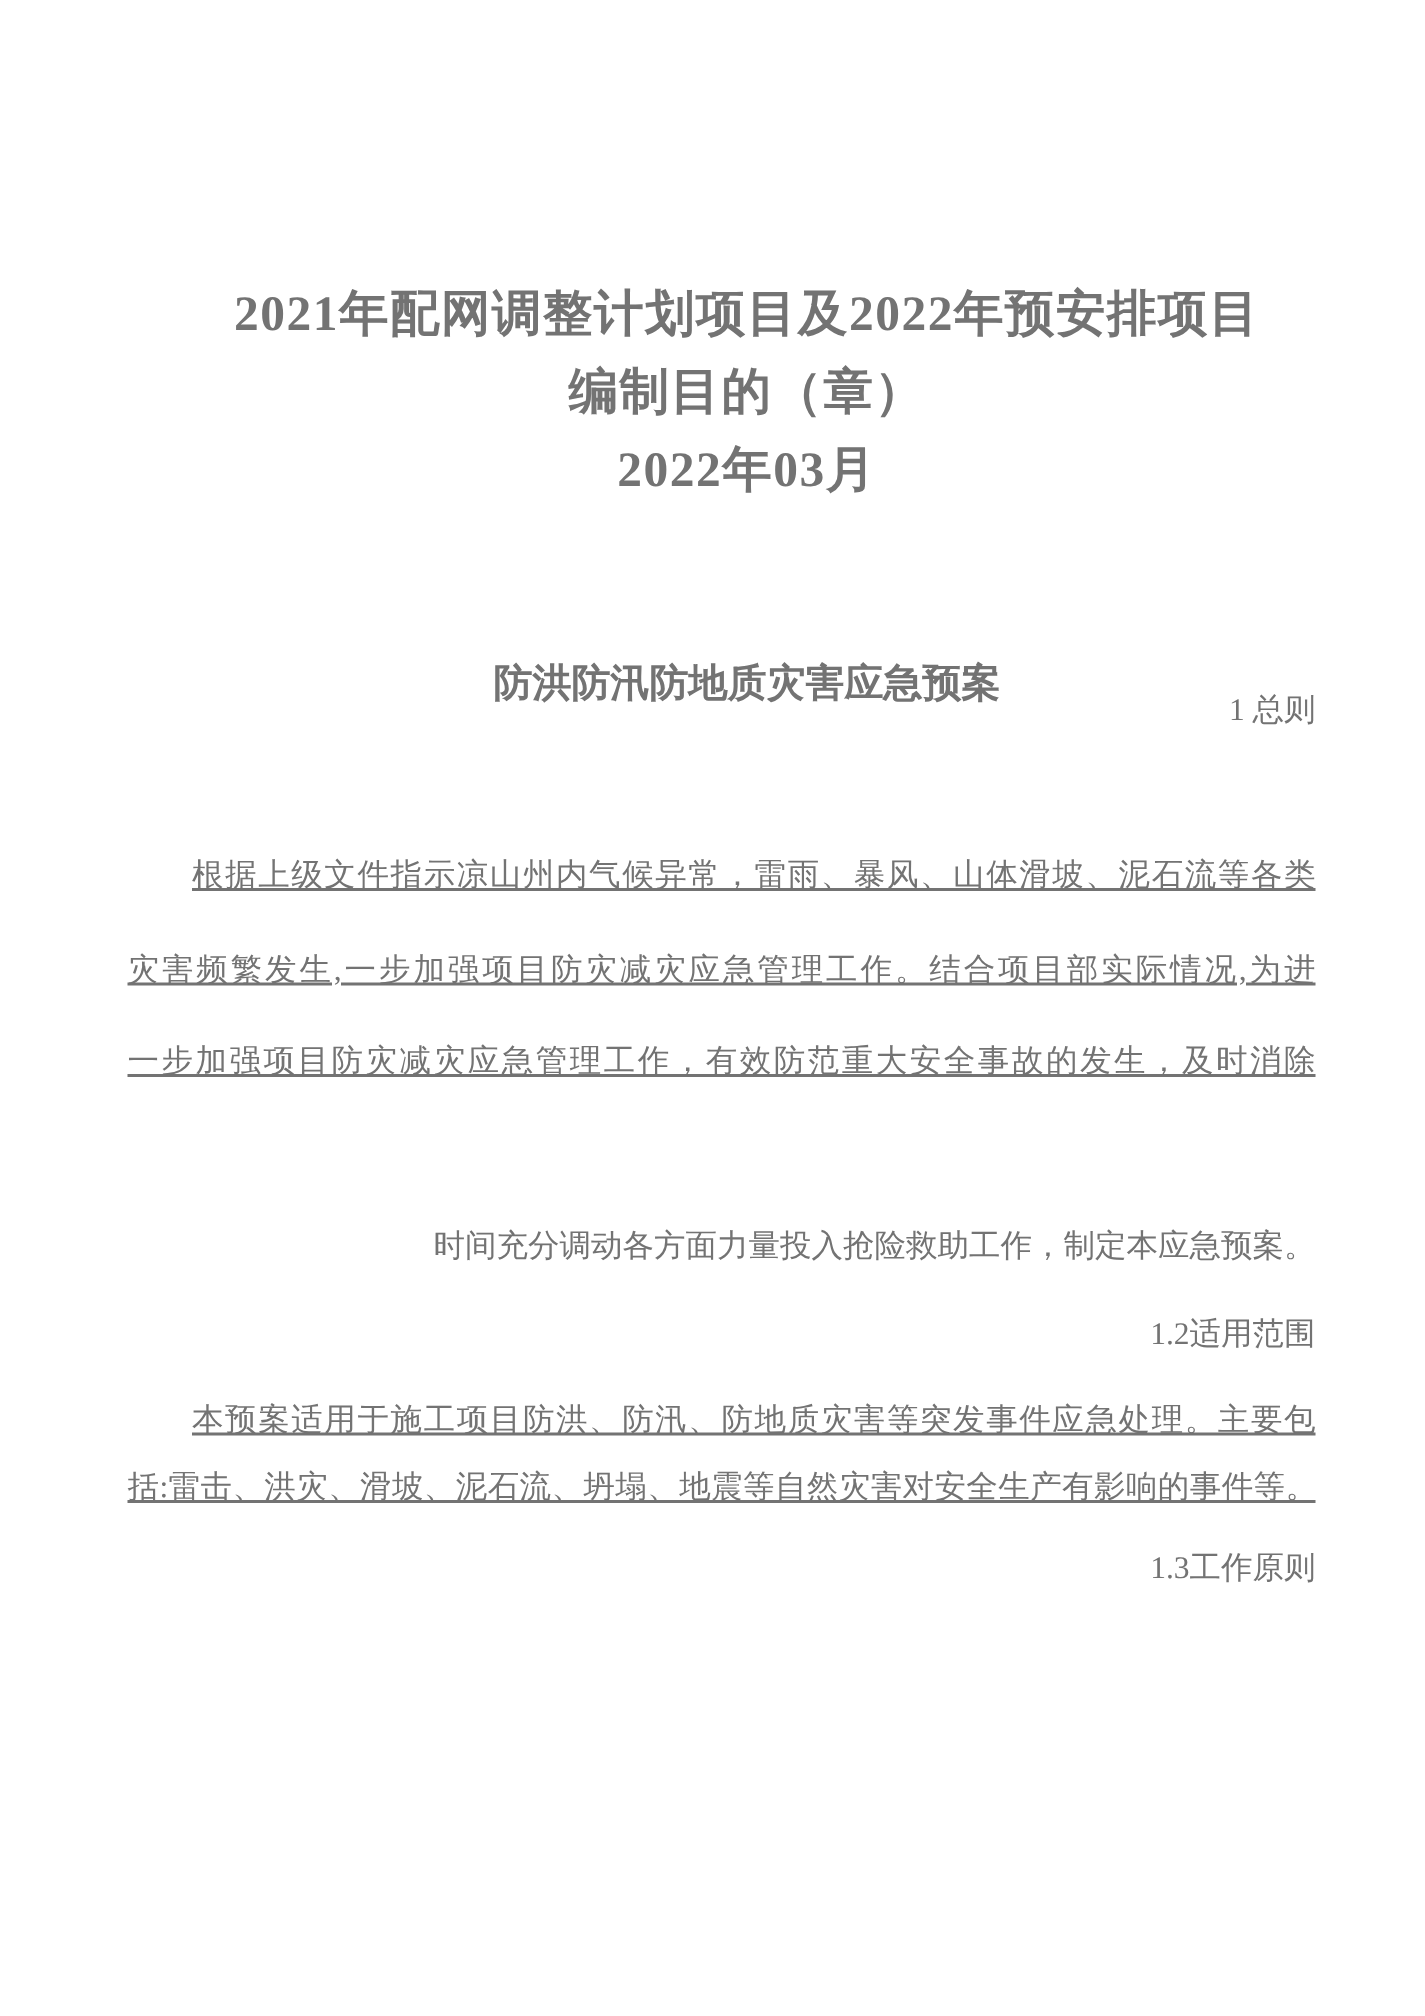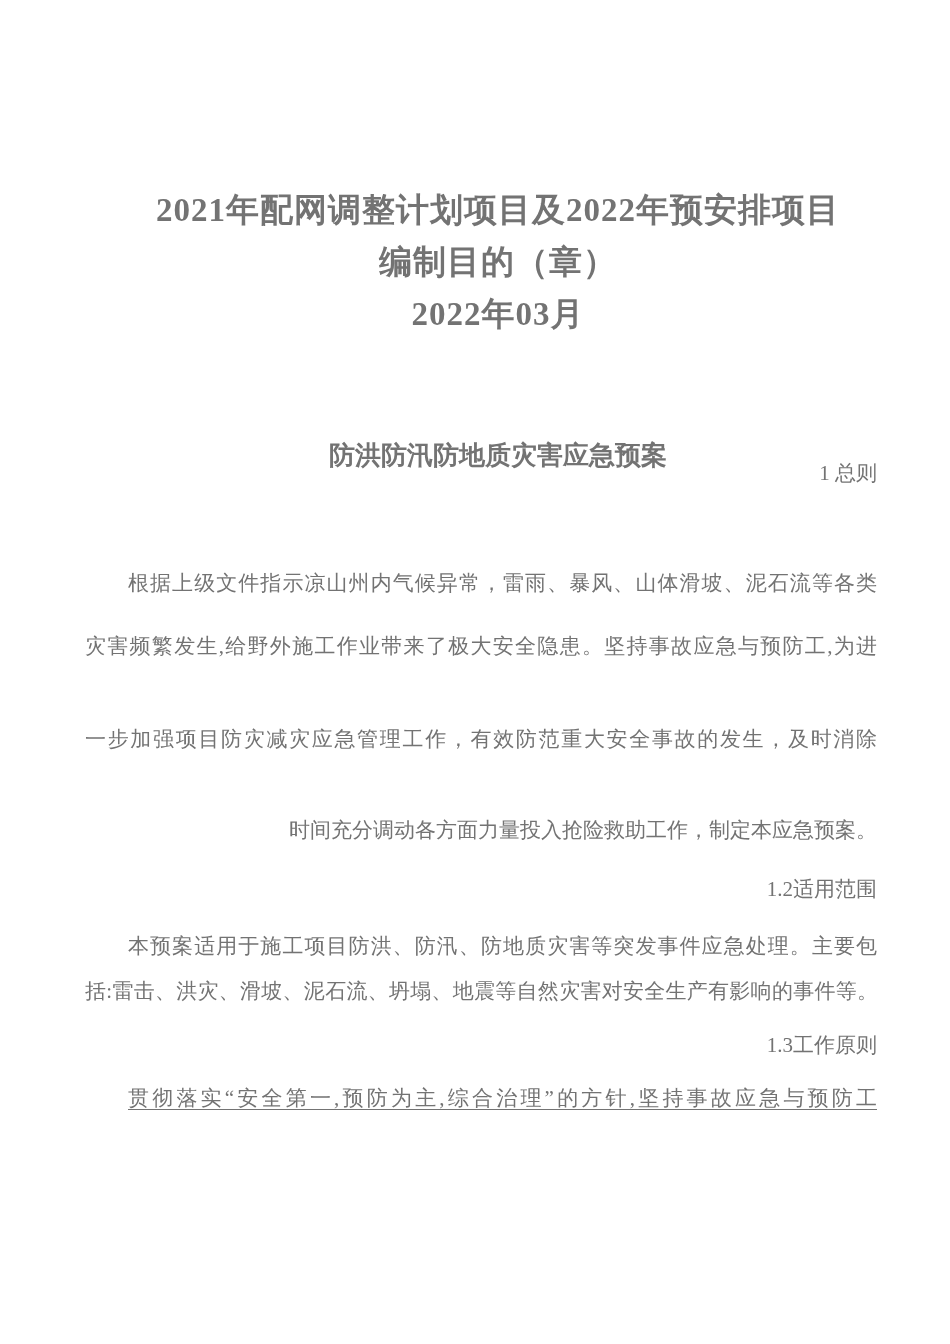--- a/index.html
+++ b/index.html
@@ -40,20 +40,21 @@
     left: 85px;
     width: 792px;
     font-size: 21px;
     line-height: 30px;
     height: 30px;
     text-align: right;
   }
   .just {
     text-align: justify;
     text-align-last: justify;
+    text-decoration: underline;
   }
   .ind { text-indent: 43px; }
   .sq  { letter-spacing: -1px; }
   .ul  {
     text-decoration: underline;
     text-underline-offset: 4px;
     text-decoration-thickness: 1px;
   }
 </style>
 </head>
@@ -65,26 +66,25 @@
     <div>2021年配网调整计划项目及2022年预安排项目</div>
     <div>编制目的（章）</div>
     <div>2022年03月</div>
   </div>
 
   <div class="chapter-heading">防洪防汛防地质灾害应急预案</div>
 
   <div class="bl" style="top:458px">1 总则</div>
 
   <div class="bl just ind" style="top:568px">根据上级文件指示凉山州内气候异常，雷雨、暴风、山体滑坡、泥石流等各类</div>
-  <div class="bl just" style="top:631px">灾害频繁发生,给野外施工作业带来了极大安全隐患。坚持事故应急与预防工,为进</div>
-  <div class="bl just" style="top:724px">一步加强项目防灾减灾应急管理工作，有效防范重大安全事故的发生，及时消除</div>
+  <div class="bl just" style="top:631px">灾害频繁发生,一步加强项目防灾减灾应急管理工作。结合项目部实际情况,为进</div>
+  <div class="bl just" style="top:692px">一步加强项目防灾减灾应急管理工作，有效防范重大安全事故的发生，及时消除</div>
   <div class="bl" style="top:815px">时间充分调动各方面力量投入抢险救助工作，制定本应急预案。</div>
 
   <div class="bl" style="top:874px">1.2适用范围</div>
 
   <div class="bl just ind" style="top:931px">本预案适用于施工项目防洪、防汛、防地质灾害等突发事件应急处理。主要包</div>
   <div class="bl just sq" style="top:976px">括:雷击、洪灾、滑坡、泥石流、坍塌、地震等自然灾害对安全生产有影响的事件等。</div>
 
   <div class="bl" style="top:1030px">1.3工作原则</div>
 
-  <div class="bl just ind ul" style="top:1083px">贯彻落实“安全第一,预防为主,综合治理”的方针,坚持事故应急与预防工</div>
 
 </div>
 
 </body></html>

